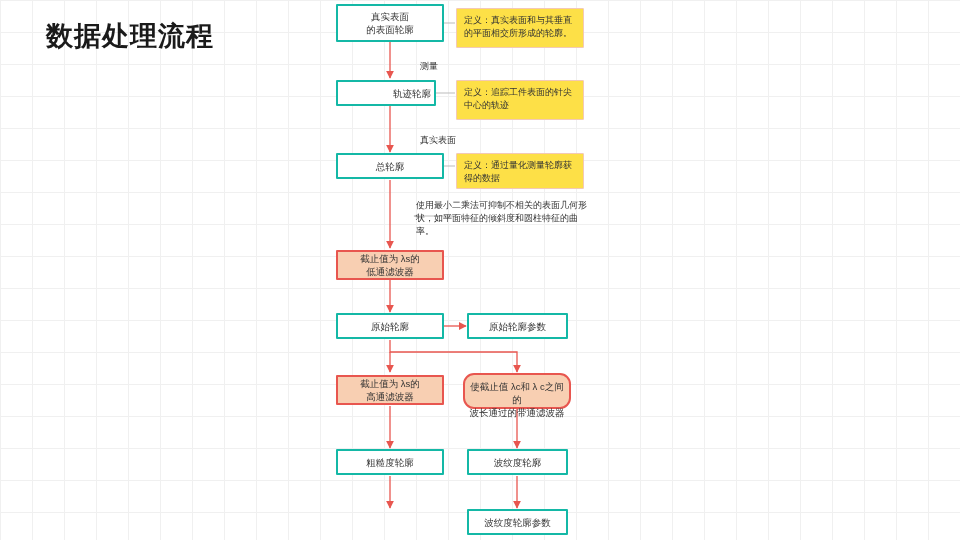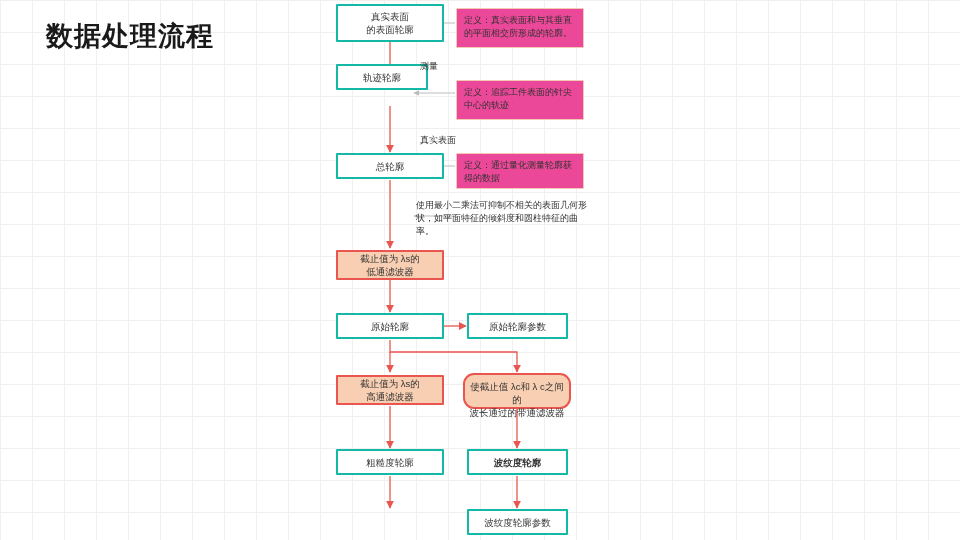--- a/index.html
+++ b/index.html
@@ -70,21 +70,21 @@
     background: #f8cfb2;
     border-color: #e8564f;
   }
   .node.rounded {
     border-radius: 11px;
   }
   .note {
     position: absolute;
     box-sizing: border-box;
     border: 1px solid #f3c9b5;
-    background: #ec4899;
+    background: #fde047;
     color: #333333;
     font-size: 9px;
     line-height: 13px;
     text-align: left;
     padding: 5px 7px;
     border-radius: 1px;
   }
   .edge-label {
     position: absolute;
     font-size: 9px;
@@ -142,21 +142,21 @@
     <path d="M455,93 L414,93" stroke="#bbbbbb" stroke-width="1" fill="none" marker-end="url(#ahl)"></path>
     <path d="M455,166 L414,166" stroke="#bbbbbb" stroke-width="1" fill="none" marker-end="url(#ahl)"></path>
     <path d="M455,216 L414,216" stroke="#bbbbbb" stroke-width="1" fill="none" marker-end="url(#ahl)"></path>
   </svg>
 
   <div class="node" style="left:336px; top:4px; width:108px; height:38px;">
     <span style="white-space:pre-line;">真实表面
 的表面轮廓</span>
   </div>
 
-  <div class="node" style="left:336px; top:64px; width:92px; height:26px;">
+  <div class="node" style="left:336px; top:80px; width:100px; height:26px;justify-content:flex-end;">
     <span style="white-space:pre-line;">轨迹轮廓</span>
   </div>
 
   <div class="node" style="left:336px; top:153px; width:108px; height:26px;">
     <span style="white-space:pre-line;">总轮廓</span>
   </div>
 
   <div class="node fill" style="left:336px; top:250px; width:108px; height:30px;">
     <span style="white-space:pre-line;">截止值为 λs的
 低通滤波器</span>
@@ -178,21 +178,21 @@
   <div class="node fill rounded" style="left:463px; top:373px; width:108px; height:36px;">
     <span style="white-space:pre-line;margin-top:17px;">使截止值 λc和 λ c之间的
 波长通过的带通滤波器</span>
   </div>
 
   <div class="node" style="left:336px; top:449px; width:108px; height:26px;">
     <span style="white-space:pre-line;">粗糙度轮廓</span>
   </div>
 
   <div class="node" style="left:467px; top:449px; width:101px; height:26px;">
-    <span style="white-space:pre-line;font-weight:bold;">波纹度轮廓</span>
+    <span style="white-space:pre-line;">波纹度轮廓</span>
   </div>
 
   <div class="node" style="left:336px; top:509px; width:108px; height:26px;margin-top:43px;">
     <span style="white-space:pre-line;">粗糙度轮廓参数</span>
   </div>
 
   <div class="node" style="left:467px; top:509px; width:101px; height:26px;">
     <span style="white-space:pre-line;">波纹度轮廓参数</span>
   </div>
 

